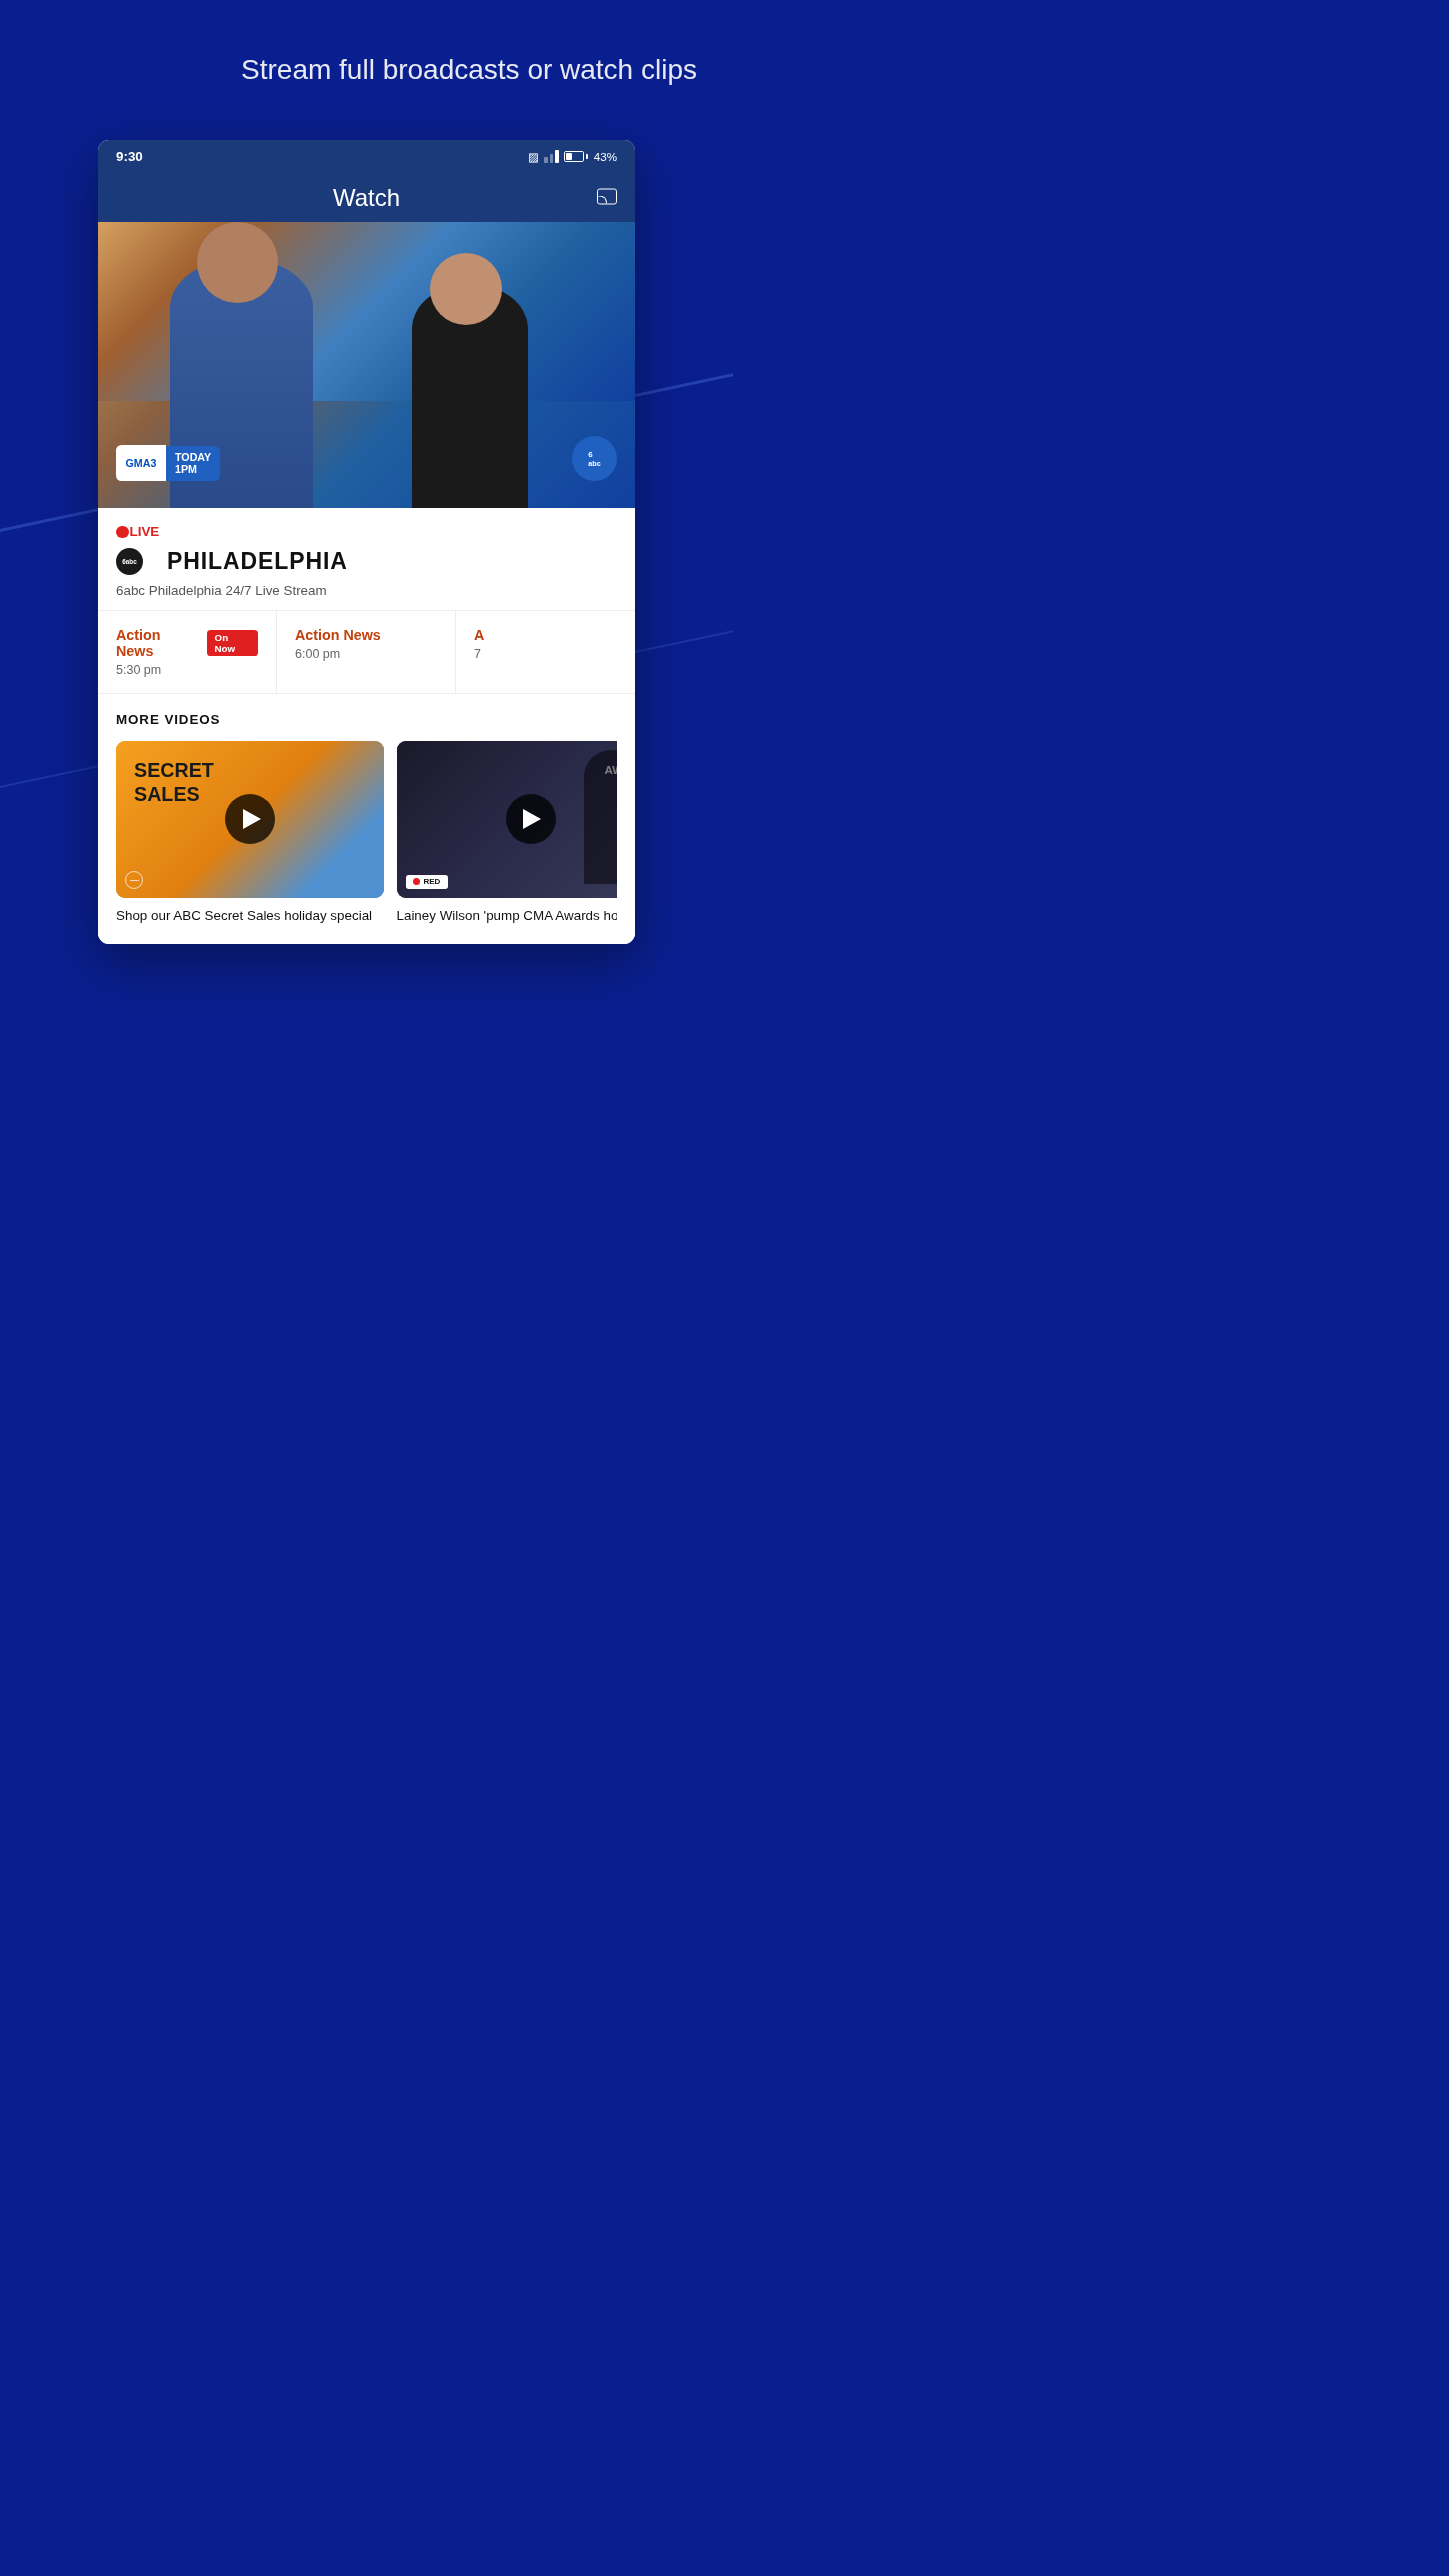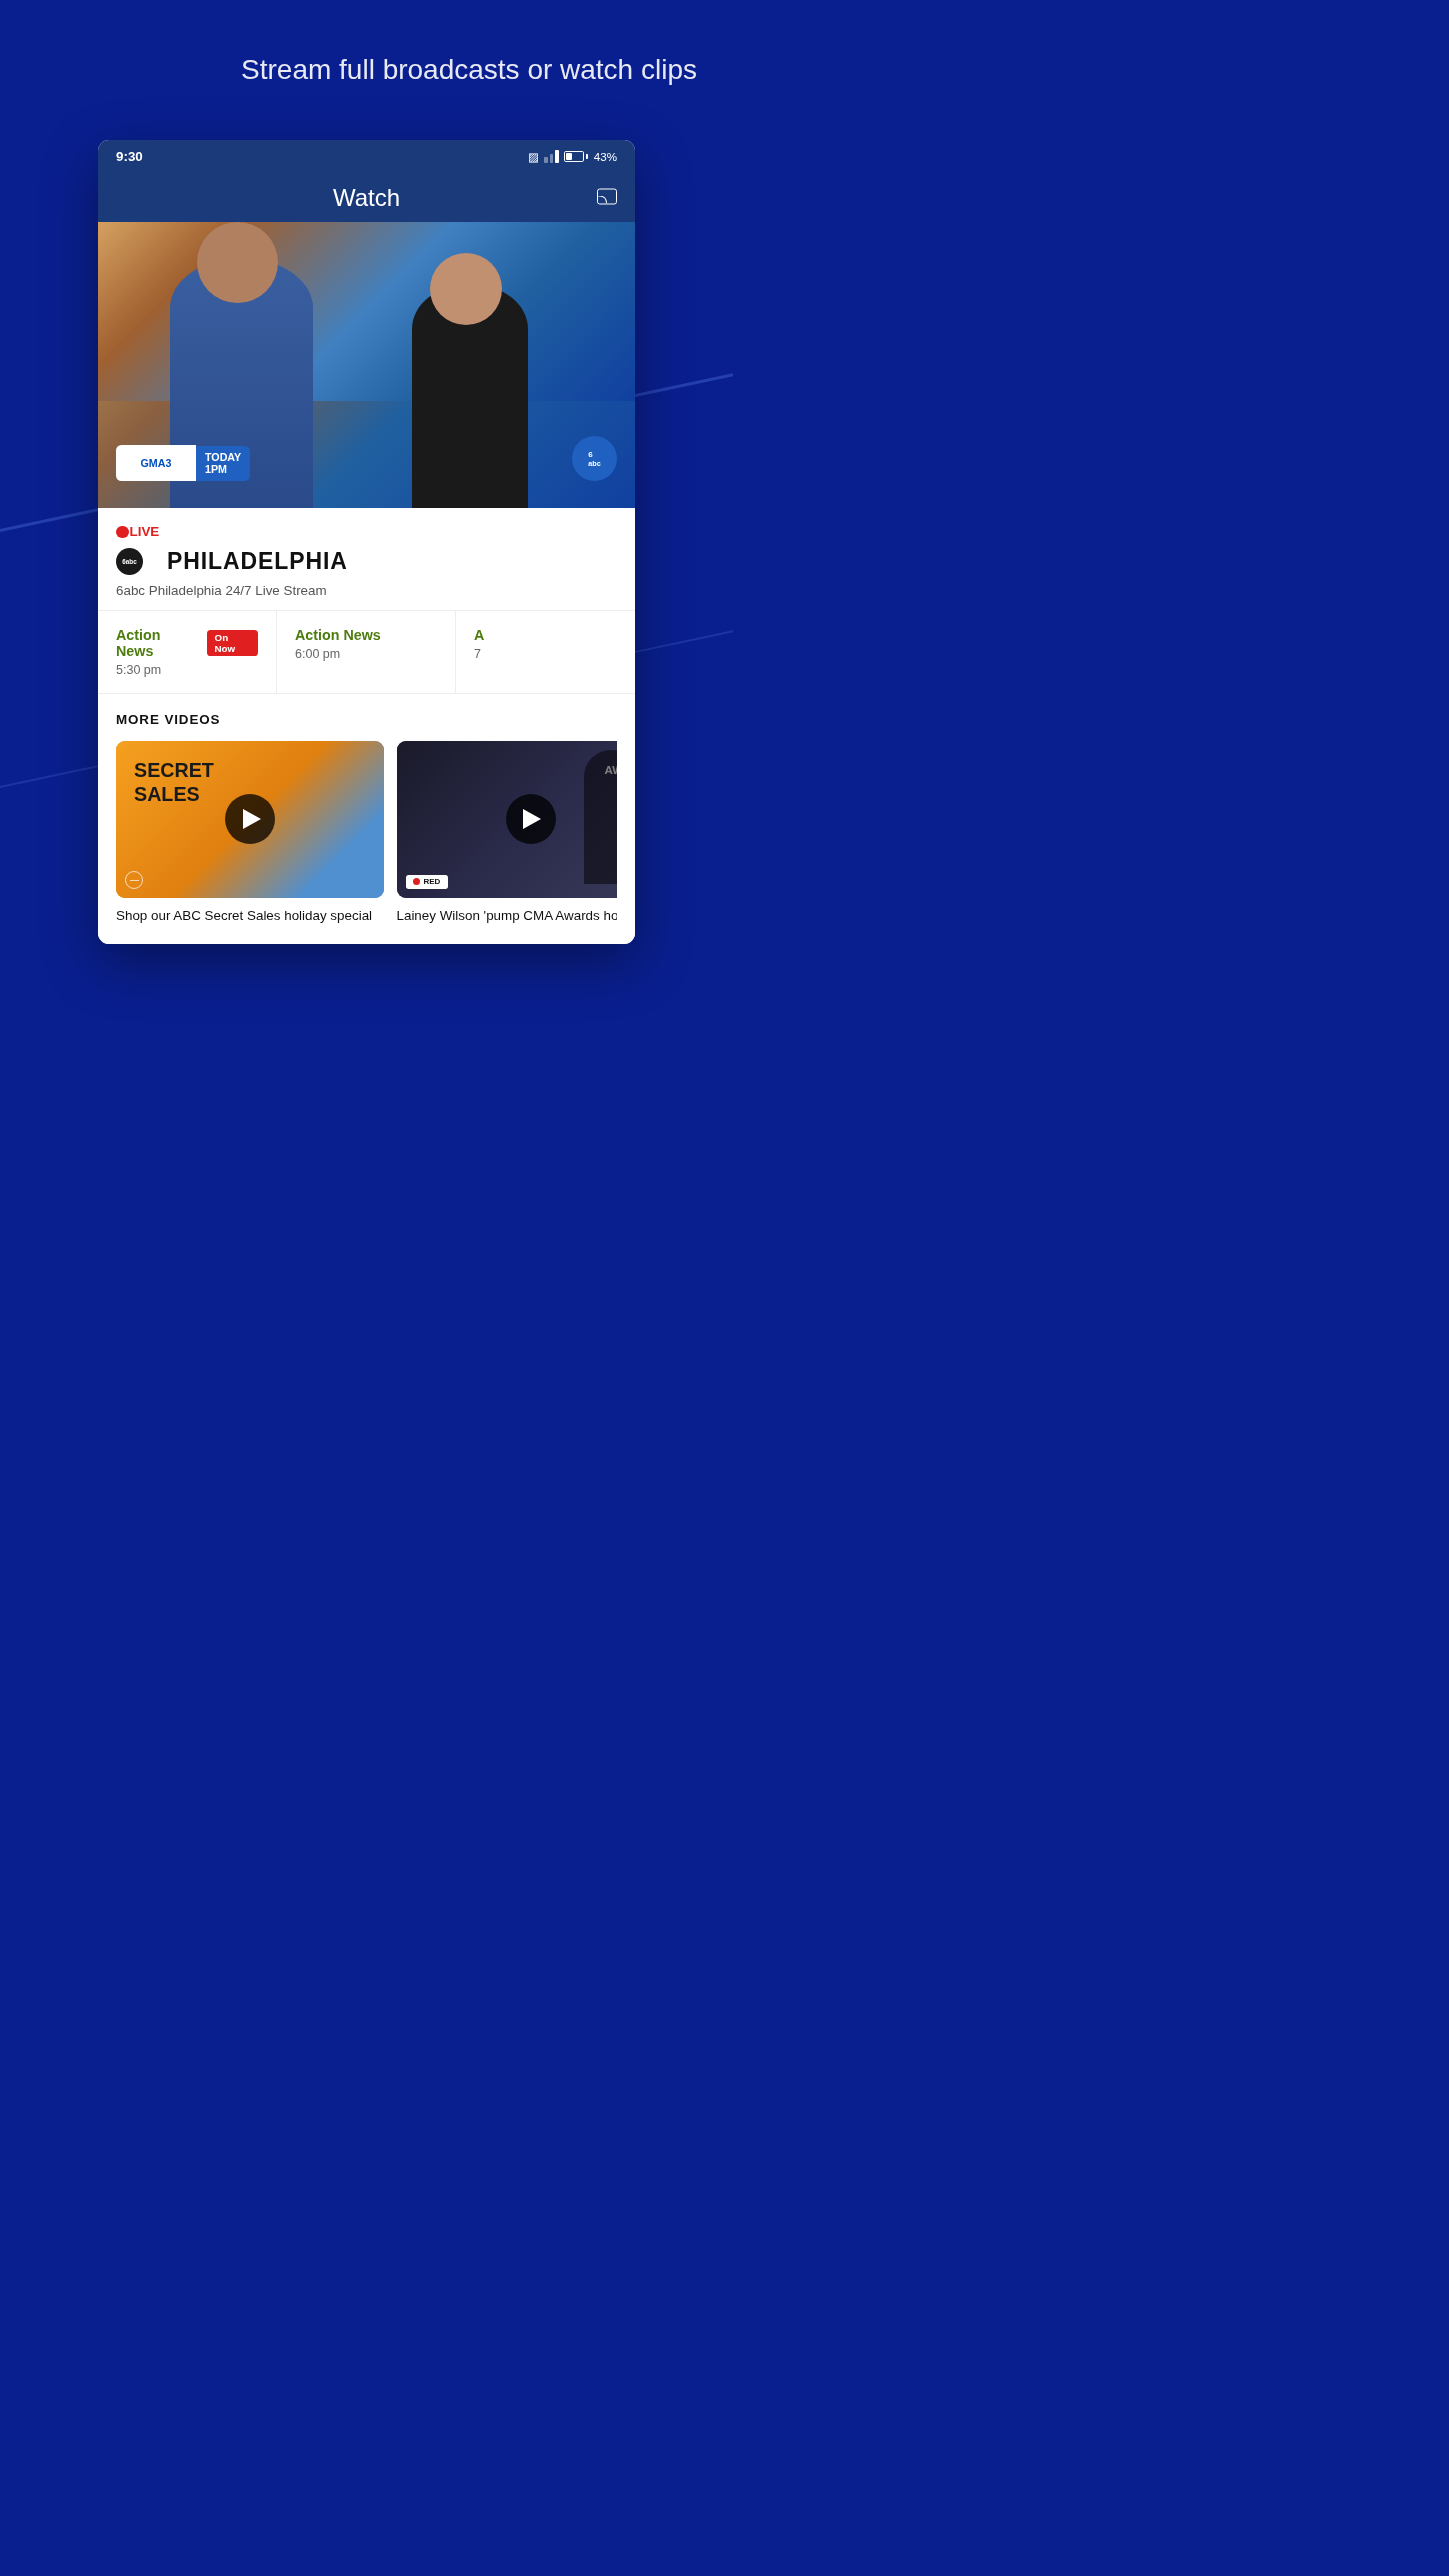--- a/index.html
+++ b/index.html
@@ -199,21 +199,21 @@
     .gma3-badge {
       position: absolute;
       bottom: 27px;
       left: 18px;
       display: flex;
       align-items: center;
       gap: 0;
     }
 
     .gma3-logo {
-      width: 80px;
+      width: 50px;
       height: 36px;
       background: white;
       border-radius: 5.4px 0 0 5.4px;
       display: flex;
       align-items: center;
       justify-content: center;
       font-size: 10.7px;
       font-weight: 900;
       color: #0050c0;
     }
@@ -324,21 +324,21 @@
     .schedule-title-row {
       display: flex;
       align-items: center;
       gap: 7.2px;
       margin-bottom: 3.6px;
     }
 
     .schedule-show-name {
       font-size: 14.3px;
       font-weight: 600;
-      color: #4d7c0f;
+      color: #c2410c;
     }
 
     .on-now-badge {
       background: #e02020;
       color: white;
       font-size: 9.8px;
       font-weight: 700;
       padding: 1.8px 7.2px;
       border-radius: 3.6px;
     }

